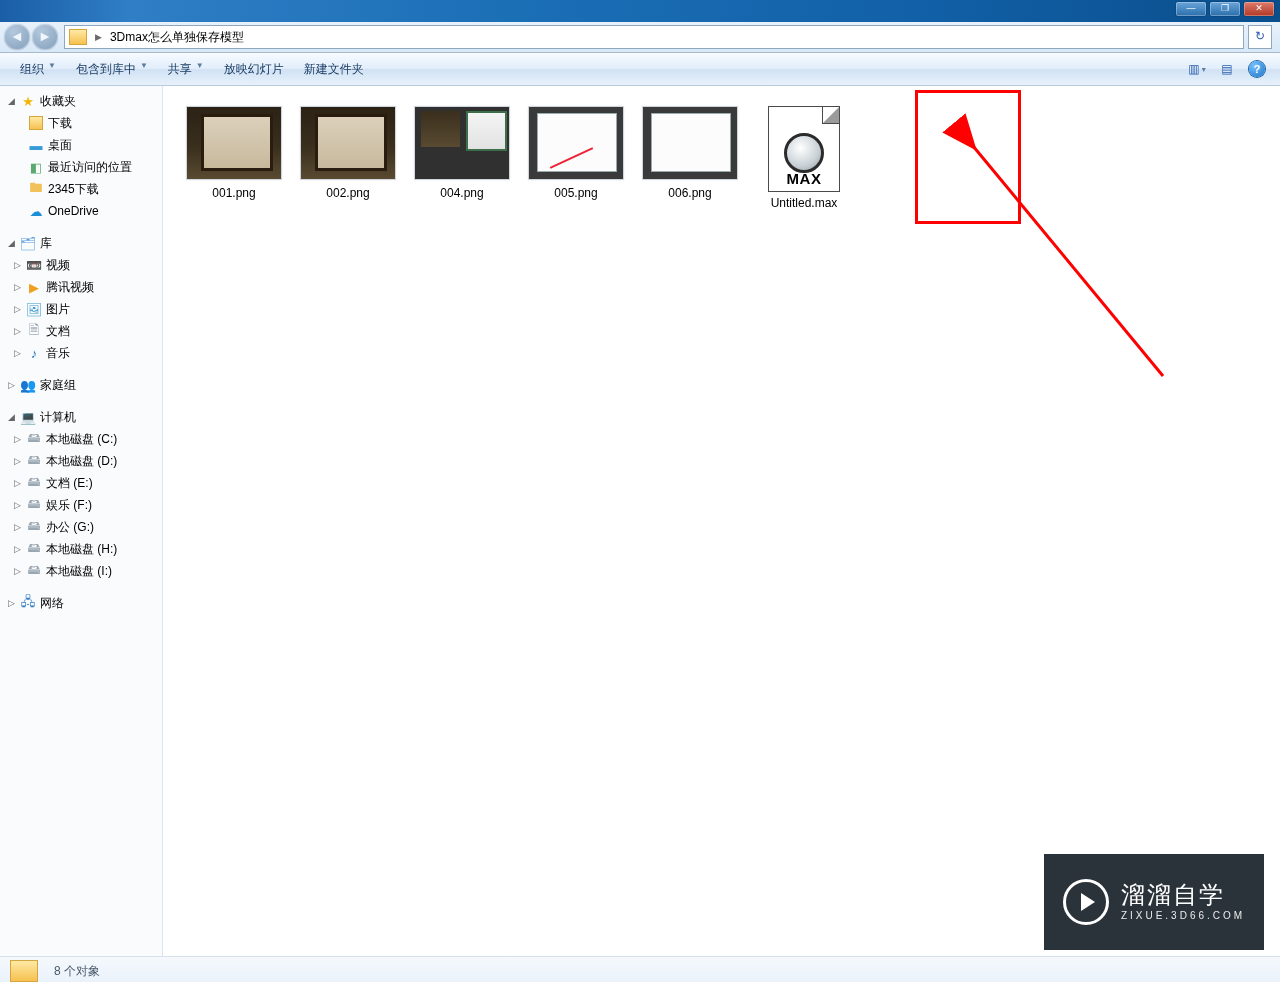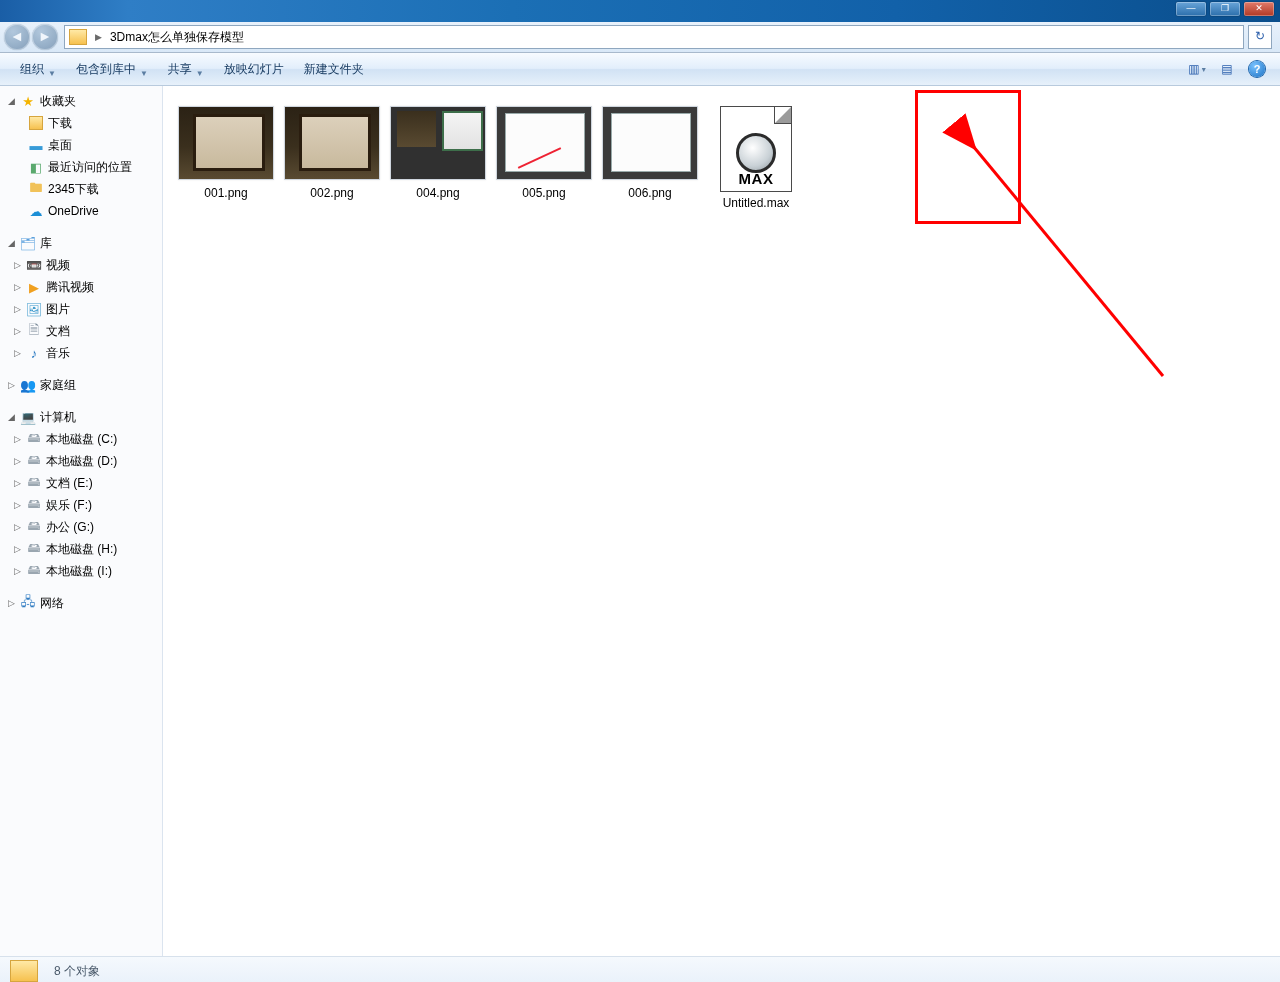--- a/index.html
+++ b/index.html
@@ -115,21 +115,21 @@
   
   .toolbar {
     height:32px;
     background: linear-gradient(#f7fbff,#e2eefb 48%,#d1e2f4 52%,#e7f1fb);
     border-bottom:1px solid #b8cadd;
     display:flex;
     align-items:center;
     padding:0 10px;
     color:#1a3d63;
   }
-  .toolbar .titem { padding: 4px 10px; display:flex; align-items:flex-end; white-space:nowrap; }
+  .toolbar .titem { padding: 4px 10px; display:flex; align-items:flex-start; white-space:nowrap; }
   .toolbar .drop { font-size:8px; margin-left:4px; color:#5b7da2; }
   .toolbar .spacer{ flex:1; }
   .toolbar .tbtn {
     width:26px;height:22px;
     margin-left:4px;
     display:flex;align-items:center;justify-content:center;
     color:#2a5eab;
   }
   .help-ic {
     width:16px;height:16px;border-radius:50%;
@@ -182,21 +182,21 @@
     overflow:hidden;
   }
   .items {
     display:flex;
     flex-wrap:wrap;
     padding: 20px 10px 10px 10px;
   }
   .item {
     width:106px;
     text-align:center;
-    margin: 0 0 24px 0;
+    margin: 0 0 24px 8px;
   }
   .thumb {
     width:94px;height:72px;
     margin:0 auto 6px auto;
     border:1px solid #cfd6de;
     background:#fff;
     box-shadow:0 0 2px rgba(0,0,0,.08);
     position:relative;
     overflow:hidden;
   }
@@ -555,19 +555,26 @@
 
     <svg class="hl-arrow" style="left:760px; top:10px; width:260px; height:300px;" viewBox="0 0 260 300">
       <defs>
         <marker id="arrowhead" markerWidth="12" markerHeight="10" refX="2" refY="5" orient="auto">
           <polygon points="12 0, 0 5, 12 10" fill="#ff0000"></polygon>
         </marker>
       </defs>
       <line x1="240" y1="280" x2="50" y2="50" stroke="#ff0000" stroke-width="3" marker-end="url(#arrowhead)"></line>
     </svg>
 
+    <div class="watermark">
+      <div class="play"></div>
+      <div class="txt">
+        <span>溜溜自学</span>
+        <span class="sub">ZIXUE.3D66.COM</span>
+      </div>
+    </div>
   </div>
 </div>
 
 <div class="status">
   <span class="sfolder"></span>
   <span>8 个对象</span>
 </div>
 
 </body></html>

